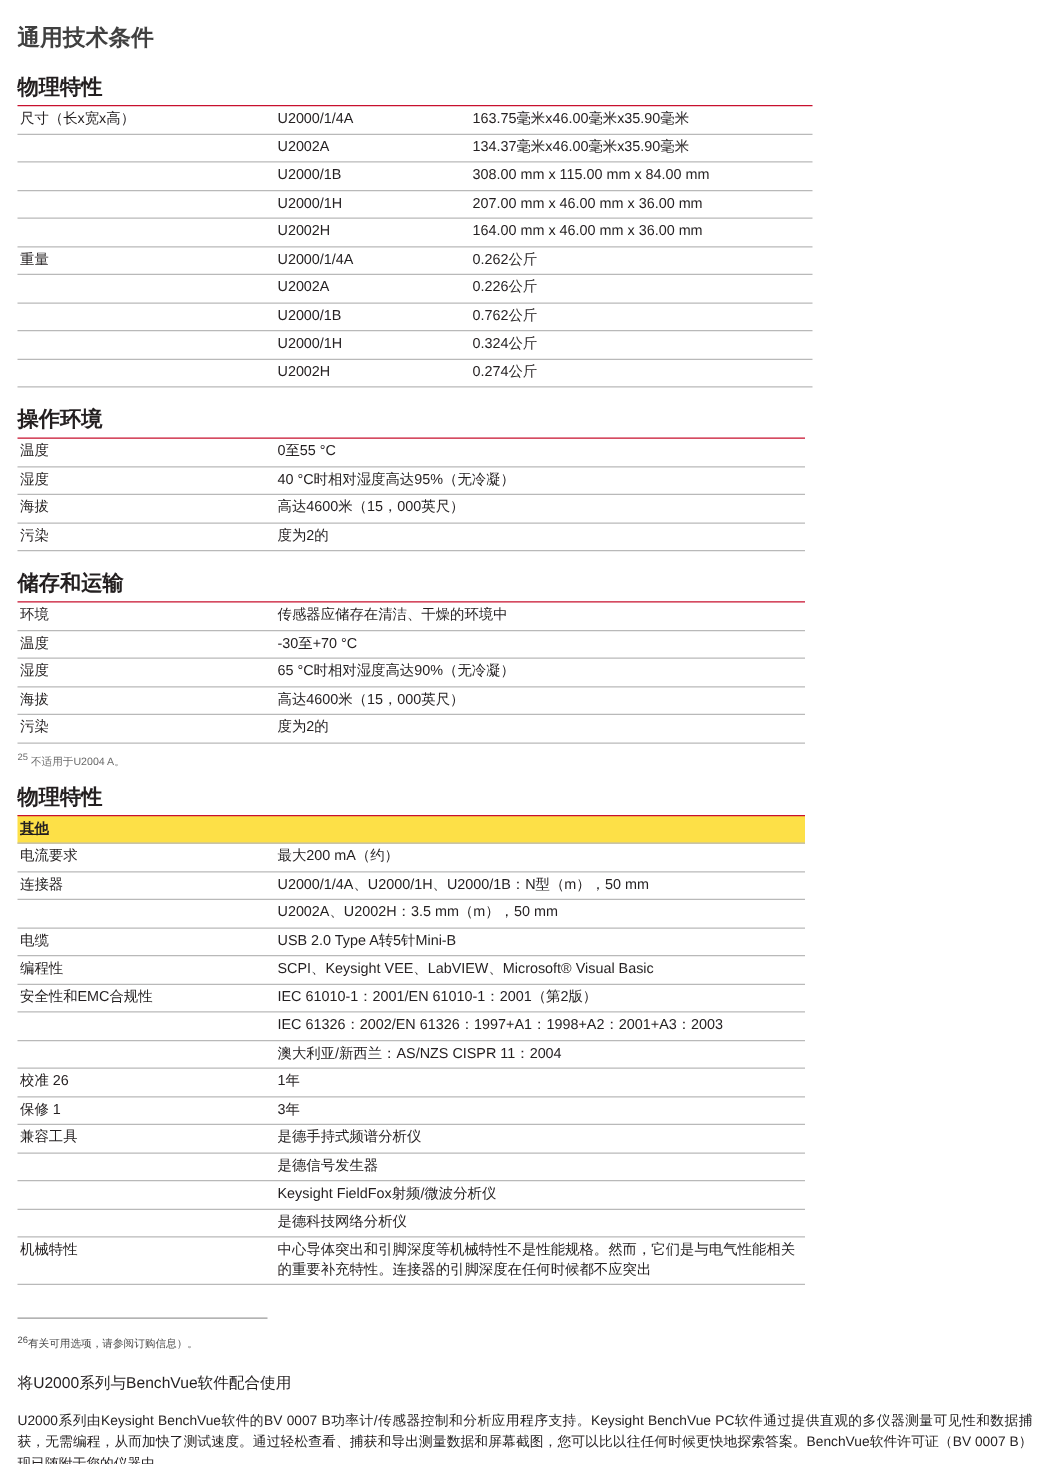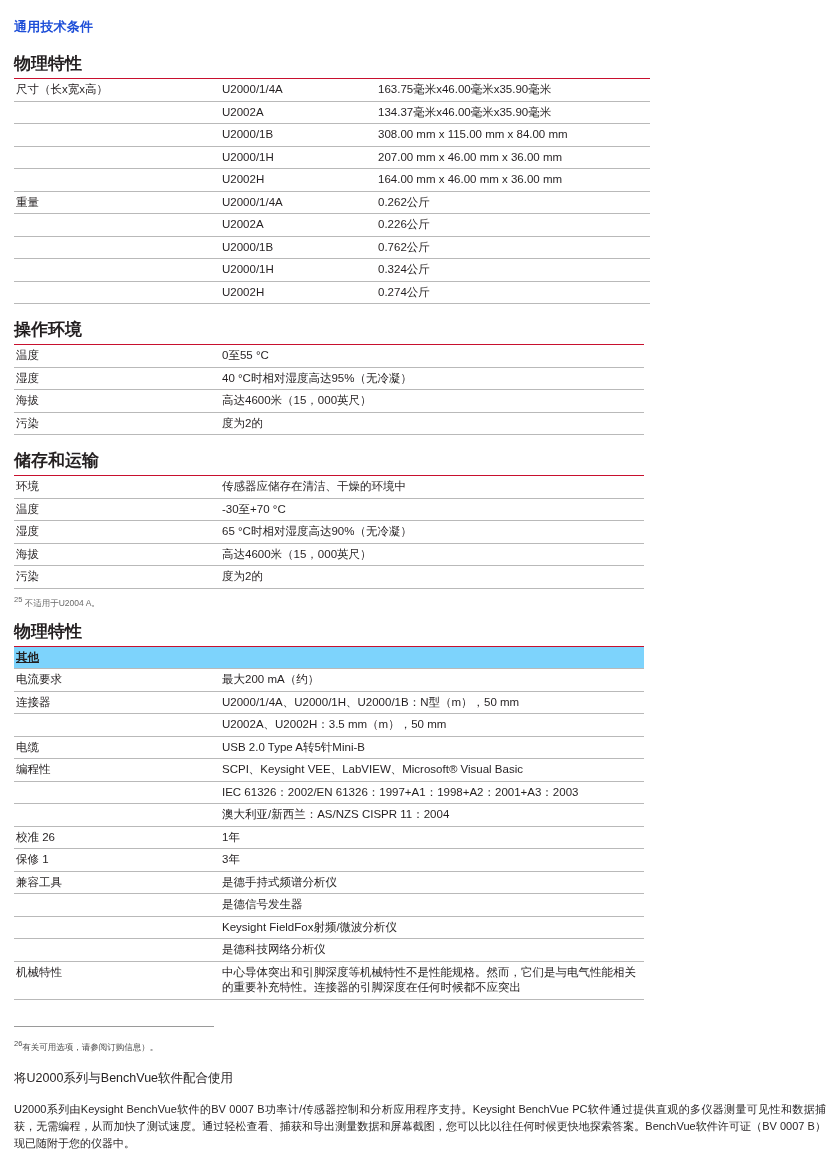--- a/index.html
+++ b/index.html
@@ -14,22 +14,22 @@
     -webkit-font-smoothing: antialiased;
   }
   .page {
     width: 839px;
     min-height: 1171px;
     box-sizing: border-box;
     padding: 18px 14px 10px 14px;
     position: relative;
   }
   .doc-title {
-    color: #1d4ed8;
-    font-size: 13px;
+    color: #404040;
+    font-size: 18px;
     font-weight: bold;
     margin: 0 0 16px 0;
     letter-spacing: 0.2px;
   }
   .sec-head {
     font-size: 17px;
     font-weight: bold;
     margin: 0 0 3px 0;
     color: #231f20;
   }
@@ -54,21 +54,21 @@
   td.c3 { width: 268px; }
   td.c2wide { width: 418px; }
   td.nb { border-bottom: none; }
   .footnote {
     font-size: 8.5px;
     color: #6a6a6a;
     margin: 6px 0 10px 0;
   }
   .footnote .mark { font-size: 7.5px; vertical-align: super; }
   .subhead-row td {
-    background: #7dd3fc;
+    background: #fde047;
     font-weight: bold;
     border-bottom: 1px solid #b9b9b9;
     text-decoration: underline;
   }
   .divider-rule {
     width: 200px;
     border: none;
     border-top: 1px solid #9a9a9a;
     margin: 26px 0 6px 0;
   }
@@ -229,20 +229,24 @@
       </tr>
       <tr>
         <td class="c1">电缆</td>
         <td class="c2wide"> USB 2.0 Type A转5针Mini-B</td>
       </tr>
       <tr>
         <td class="c1">编程性</td>
         <td class="c2wide">SCPI、Keysight VEE、LabVIEW、Microsoft® Visual Basic</td>
       </tr>
       <tr>
+        <td class="c1">安全性和EMC合规性</td>
+        <td class="c2wide">IEC 61010-1：2001/EN 61010-1：2001（第2版）</td>
+      </tr>
+      <tr>
         <td class="c1"></td>
         <td class="c2wide">IEC 61326：2002/EN 61326：1997+A1：1998+A2：2001+A3：2003</td>
       </tr>
       <tr>
         <td class="c1"></td>
         <td class="c2wide">澳大利亚/新西兰：AS/NZS CISPR 11：2004</td>
       </tr>
       <tr>
         <td class="c1">校准 26</td>
         <td class="c2wide">1年</td>

